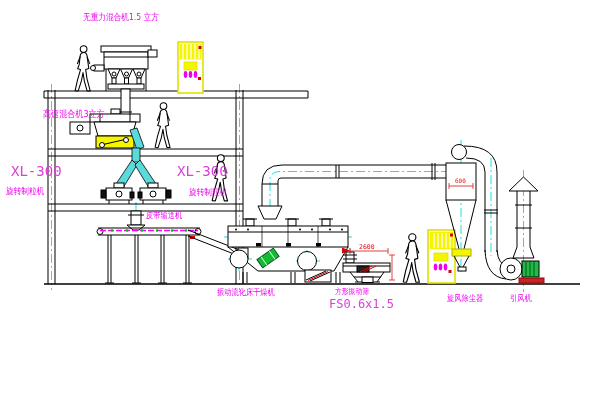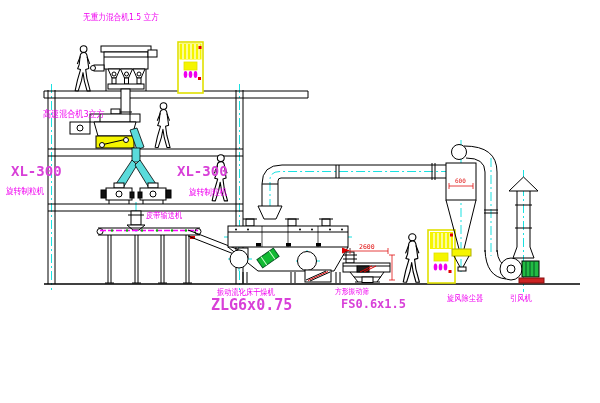--- a/index.html
+++ b/index.html
@@ -2,21 +2,21 @@
 <html><head>
 <meta charset="utf-8">
 <style>
   html,body{margin:0;padding:0;background:#ffffff;}
   .canvas{position:relative;width:600px;height:403px;background:#fff;overflow:hidden;
           font-family:"Liberation Sans",sans-serif;}
   svg{position:absolute;left:0;top:0;}
   .lbl{position:absolute;color:#F000F0;font-family:"DejaVu Sans",sans-serif;
        white-space:nowrap;line-height:1;transform:scaleX(.85);transform-origin:left top;}
   .lbl-model{position:absolute;color:#D840D8;font-family:"DejaVu Sans Mono",monospace;
-       white-space:nowrap;line-height:1;font-weight:700;}
+       white-space:nowrap;line-height:1;font-weight:400;}
   .lbl-dim{position:absolute;color:#E01010;font-family:"DejaVu Sans Mono",monospace;
        white-space:nowrap;line-height:1;}
   .title-row{position:absolute;left:283px;top:46px;display:flex;align-items:flex-start;
        color:#C04040;white-space:nowrap;}
   .title-cn{font-size:13.5px;margin-top:8px;transform:scaleX(.88);transform-origin:left top;
        font-family:"DejaVu Sans",sans-serif;}
   .title-cap{font-size:25px;font-family:"DejaVu Sans Mono",monospace;font-weight:400;margin-left:2px;}
 </style>
 </head>
 <body>
@@ -267,24 +267,23 @@
 
 <div class="lbl-model" style="left:11px;top:164px;font-size:14px;">XL-300</div>
 <div class="lbl" style="left:6px;top:187px;font-size:9px;">旋转制粒机</div>
 
 <div class="lbl-model" style="left:177px;top:164px;font-size:14px;">XL-300</div>
 <div class="lbl" style="left:189px;top:188px;font-size:9px;">旋转制粒机</div>
 
 <div class="lbl" style="left:146px;top:211px;font-size:8.5px;">皮带输送机</div>
 
 <div class="lbl" style="left:217px;top:288px;font-size:8.5px;">振动流化床干燥机</div>
-<div class="lbl-model" style="left:211px;top:298px;font-size:15px;">ZLG6x0.75</div>
 
 <div class="lbl" style="left:335px;top:288px;font-size:8px;">方形振动筛</div>
-<div class="lbl-model" style="left:341px;top:298px;font-size:12px;">FS0.6x1.5</div>
+<div class="lbl-model" style="left:329px;top:298px;font-size:12px;">FS0.6x1.5</div>
 
 <div class="lbl" style="left:447px;top:294px;font-size:8.5px;">旋风除尘器</div>
 <div class="lbl" style="left:510px;top:294px;font-size:8.5px;">引风机</div>
 
 <div class="lbl-dim" style="left:455px;top:178px;font-size:6px;">600</div>
 <div class="lbl-dim" style="left:359px;top:244px;font-size:6.5px;">2600</div>
 
 </div>
 
 </body></html>

